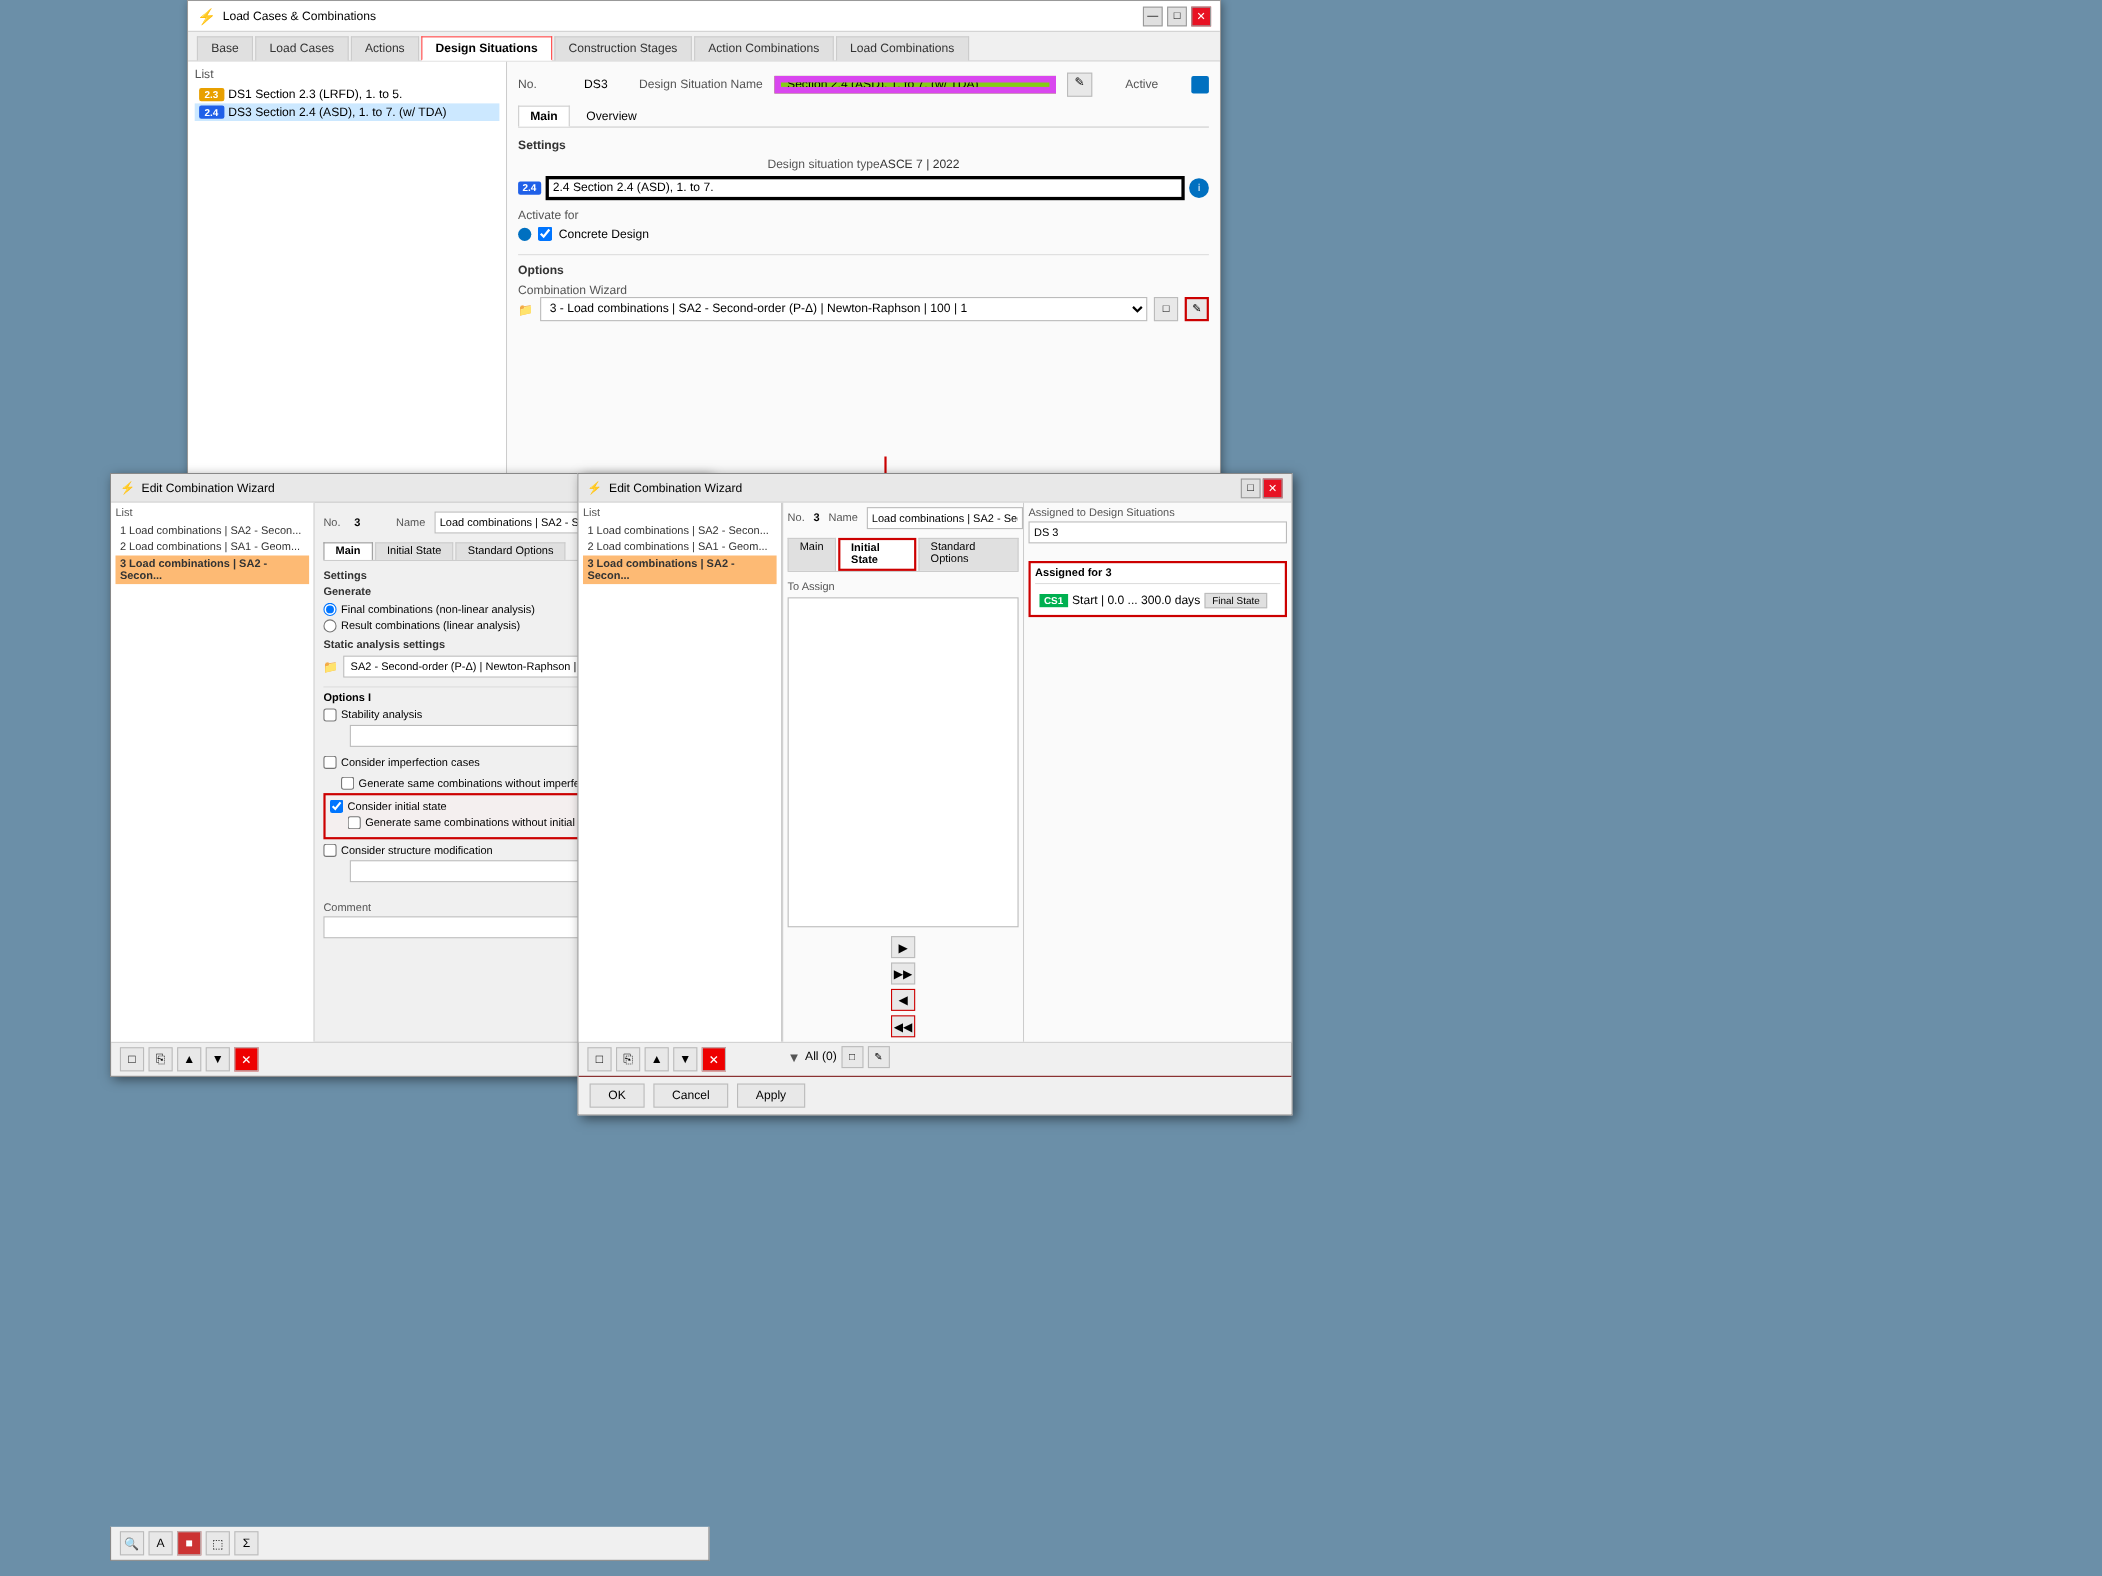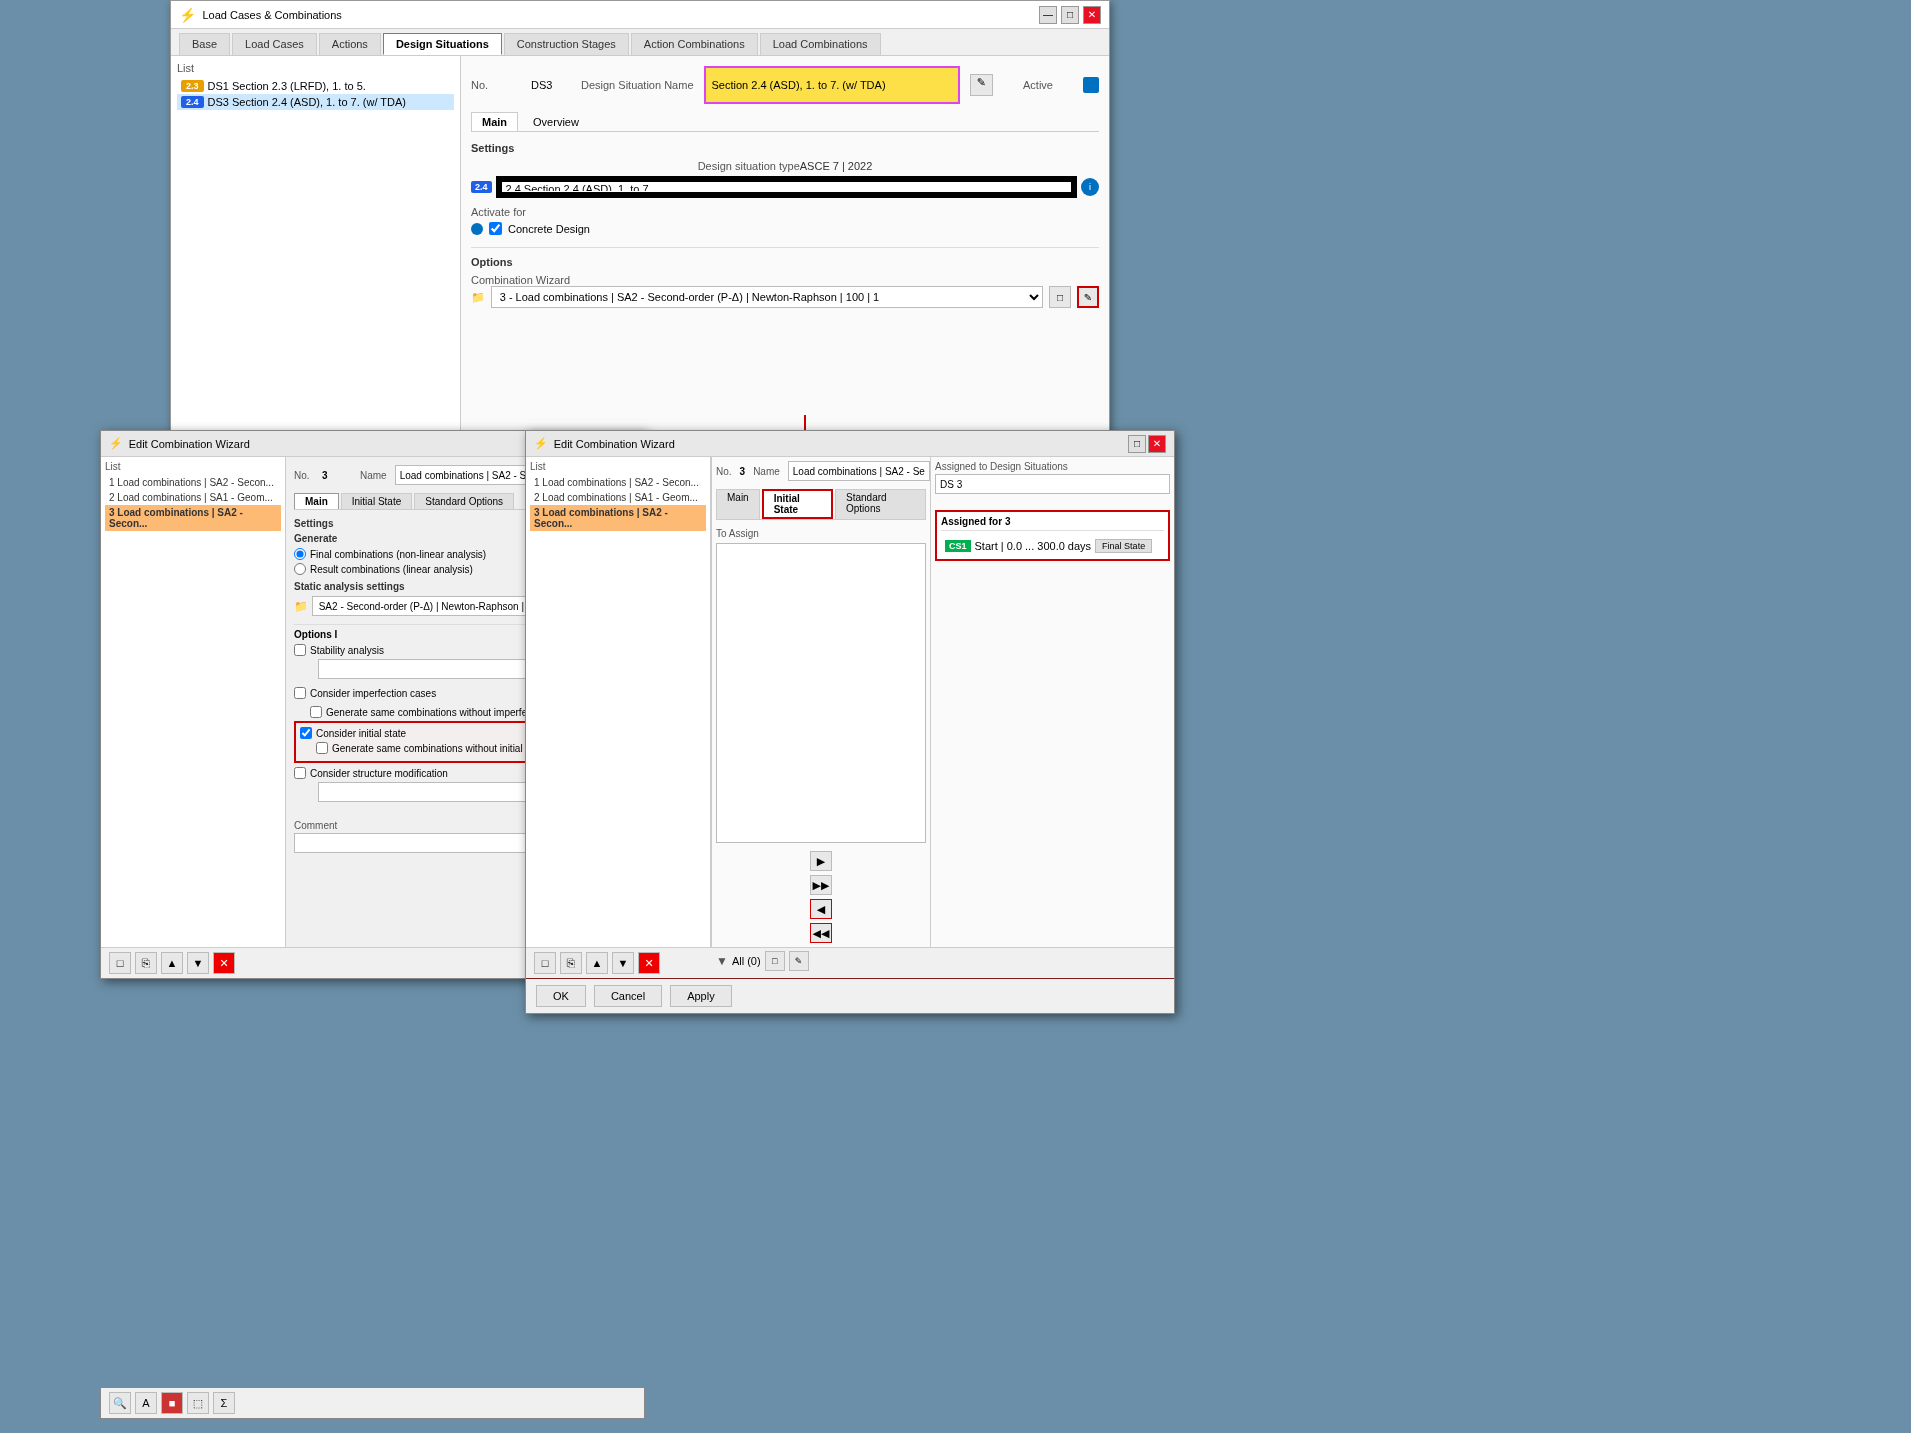--- a/index.html
+++ b/index.html
@@ -88,21 +88,21 @@
     .badge-blue { background: #2060e8; }
 
     .right-panel {
       flex: 1;
       padding: 10px;
       background: #fafafa;
     }
     .form-row { display: flex; align-items: center; gap: 10px; margin-bottom: 8px; }
     .form-label { width: 50px; color: #555; }
     .form-input {
-      flex: 1; border: 2px solid #d946ef; padding: 2px 6px; height: 38px; background: #fde047;
+      flex: 1; border: 6px solid #d946ef; padding: 2px 6px; height: 16px; background: #84cc16;
     }
     .small-btn {
       border: 1px solid #bbb; background: #e8e8e8; padding: 1px 6px; cursor: pointer;
       height: 22px; font-size: 11px;
     }
     .active-indicator { width: 16px; height: 16px; background: #0070c0; border-radius: 2px; }
 
     .sub-tab-bar { display: flex; gap: 4px; margin-bottom: 10px; border-bottom: 1px solid #ccc; }
     .sub-tab {
       padding: 3px 10px; cursor: pointer; font-size: 11px;
@@ -111,21 +111,21 @@
     .sub-tab.active { border-color: #ccc; background: #fff; font-weight: 600; }
 
     .section-title { font-size: 11px; font-weight: 600; margin-bottom: 6px; color: #333; }
     .settings-block { margin-bottom: 12px; }
     .setting-row { display: flex; align-items: center; justify-content: center; margin-bottom: 4px; }
     .setting-label { color: #555; }
     .setting-value { color: #333; font-weight: 500; }
 
     .dropdown-row { display: flex; align-items: center; gap: 4px; margin-bottom: 8px; }
     .dropdown-select {
-      flex: 1; border: 6px solid #000000; background: #fff; height: 22px; padding: 1px 4px;
+      flex: 1; border: 3px solid #000000; background: #fff; height: 22px; padding: 1px 4px;
       appearance: none; font-size: 11px;
     }
     .icon-btn {
       border: 1px solid #bbb; background: #e8e8e8; width: 22px; height: 22px;
       display: flex; align-items: center; justify-content: center; cursor: pointer; font-size: 10px;
     }
     .info-btn {
       width: 18px; height: 18px; border-radius: 50%; background: #0070c0; color: white;
       display: flex; align-items: center; justify-content: center; font-size: 9px; cursor: pointer;
     }

